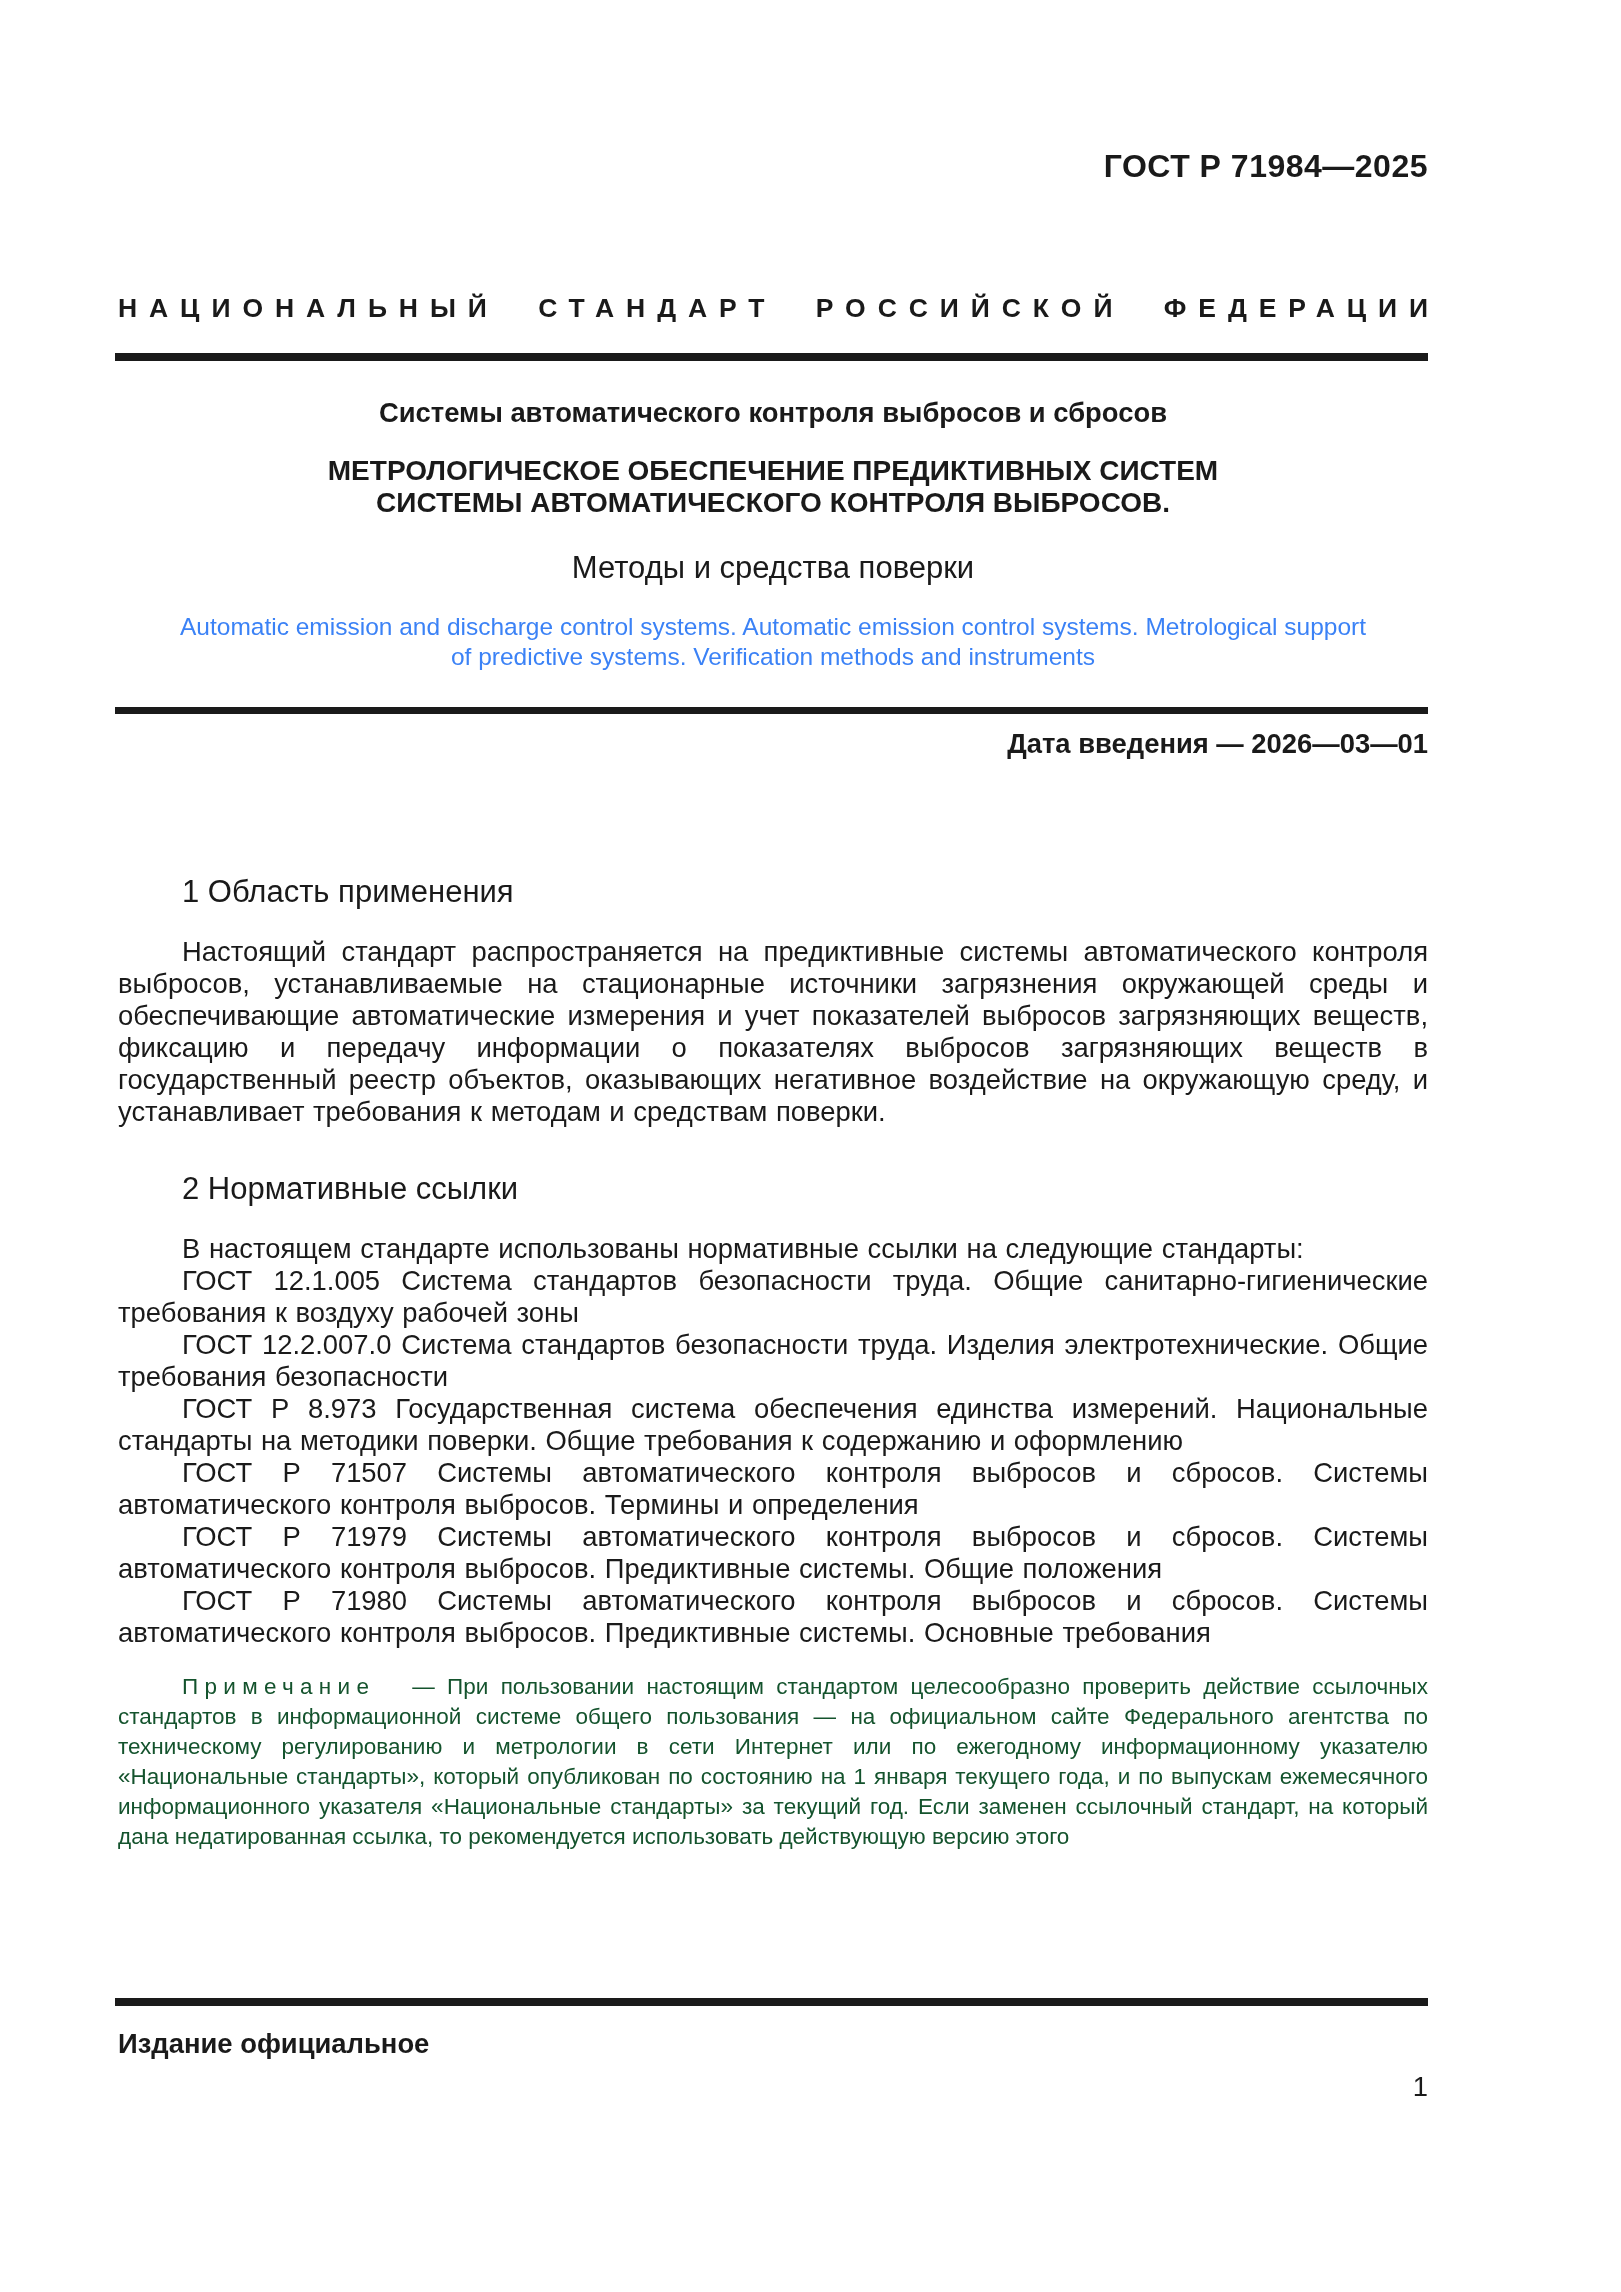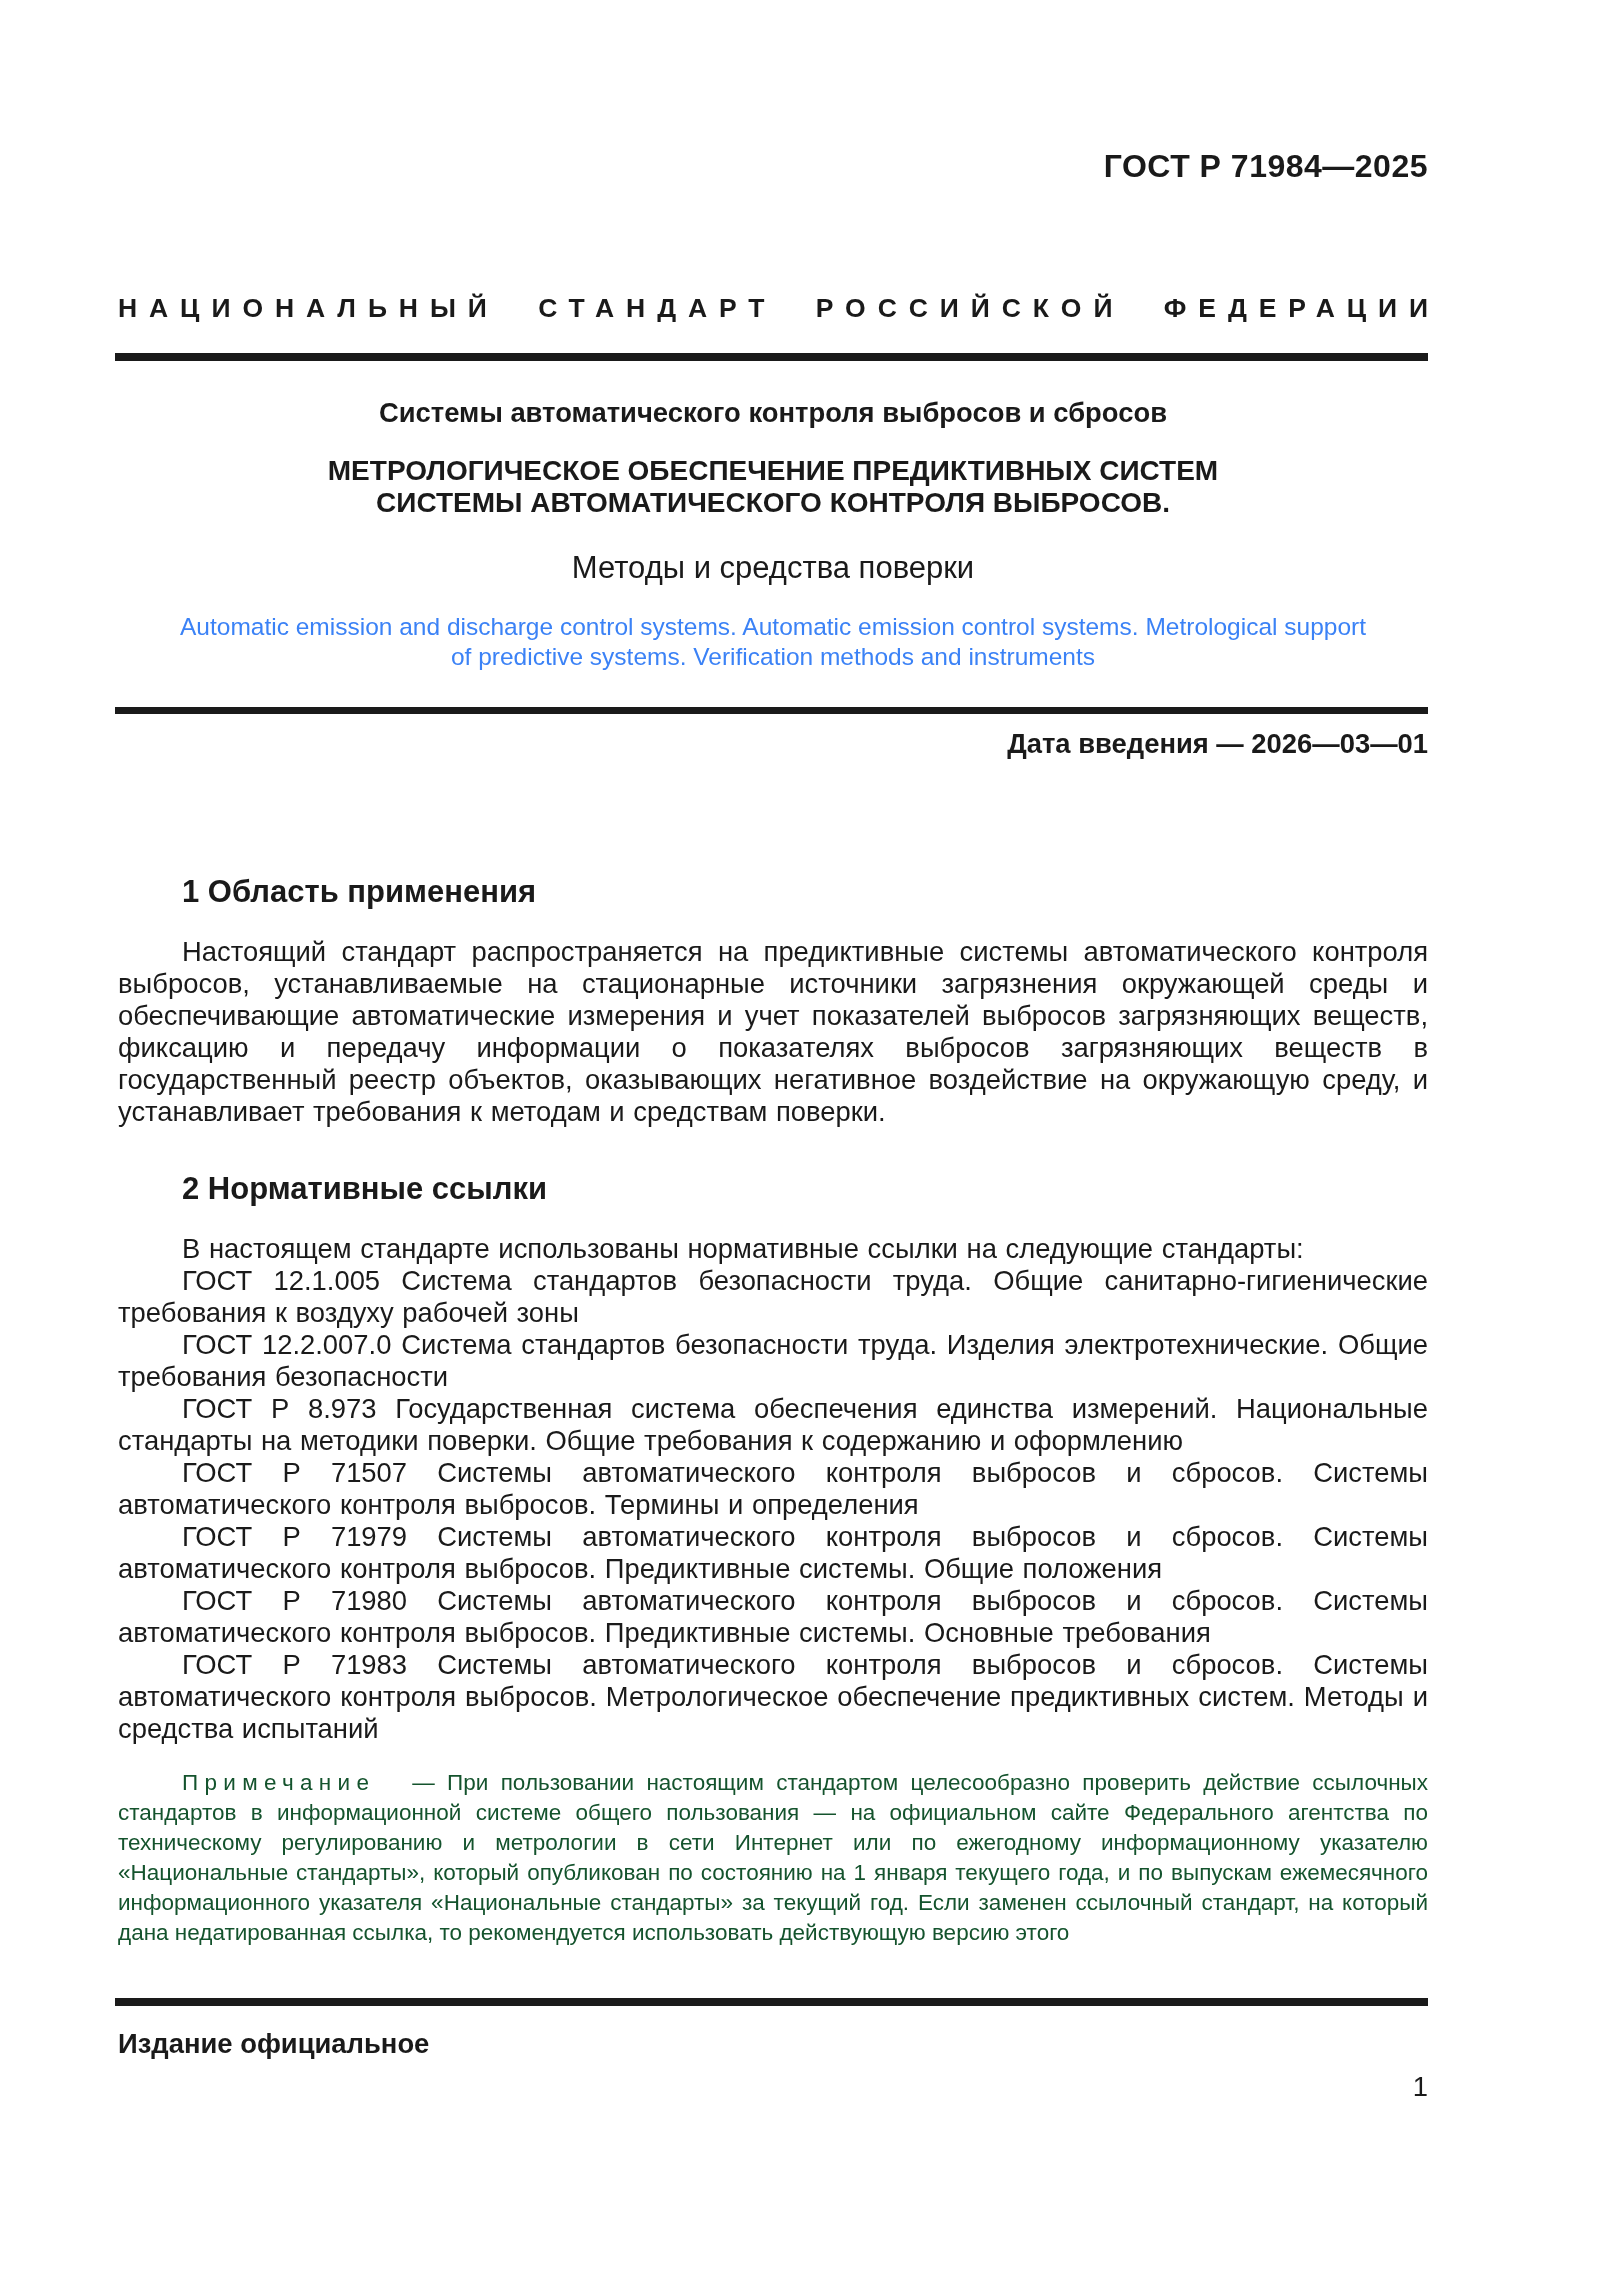--- a/index.html
+++ b/index.html
@@ -20,21 +20,21 @@
   .banner span{letter-spacing:.45em;}
   .banner span:last-child{margin-right:-.45em;}
   .rule{background:#1a1a1a;border:0;width:1313px;margin-left:-2.9px;}
   .rule-1{height:7.8px;margin-top:28px;}
   .rule-2{height:6.9px;margin-top:35px;}
   .group-title{margin-top:35px;font-size:27.4px;font-weight:bold;text-align:center;line-height:33px;}
   .main-title{margin-top:26.5px;font-size:28px;font-weight:bold;text-align:center;line-height:32px;}
   .subtitle{margin-top:32px;font-size:31px;font-weight:normal;text-align:center;line-height:33px;}
   .title-en{margin-top:28px;font-size:24.5px;text-align:center;line-height:30px;color:#3b82f6;}
   .date-line{margin-top:12.7px;font-size:27.4px;font-weight:bold;text-align:right;line-height:33px;}
-  .section-heading{font-size:31px;font-weight:bold;line-height:37px;padding-left:64px;}
+  .section-heading{font-size:31px;font-weight:normal;line-height:37px;padding-left:64px;}
   .sh-1{margin-top:113px;}
   .sh-2{margin-top:42px;}
   .body-par{
     margin:0;font-size:27.4px;line-height:32px;text-align:justify;
     text-indent:64px;word-spacing:1px;
   }
   .par-first{margin-top:25.5px;}
   .refs{margin-top:26.5px;}
   .note{
     margin:22.5px 0 0 0;font-size:22.5px;line-height:30px;text-align:justify;
@@ -86,21 +86,20 @@
   <h2 class="section-heading sh-2">2 Нормативные ссылки</h2>
 
   <div class="refs">
     <p class="body-par">В настоящем стандарте использованы нормативные ссылки на следующие стандарты:</p>
     <p class="body-par">ГОСТ 12.1.005 Система стандартов безопасности труда. Общие санитарно-гигиенические требования к воздуху рабочей зоны</p>
     <p class="body-par">ГОСТ 12.2.007.0 Система стандартов безопасности труда. Изделия электротехнические. Общие требования безопасности</p>
     <p class="body-par">ГОСТ Р 8.973 Государственная система обеспечения единства измерений. Национальные стандарты на методики поверки. Общие требования к содержанию и оформлению</p>
     <p class="body-par">ГОСТ Р 71507 Системы автоматического контроля выбросов и сбросов. Системы автоматического контроля выбросов. Термины и определения</p>
     <p class="body-par">ГОСТ Р 71979 Системы автоматического контроля выбросов и сбросов. Системы автоматического контроля выбросов. Предиктивные системы. Общие положения</p>
     <p class="body-par">ГОСТ Р 71980 Системы автоматического контроля выбросов и сбросов. Системы автоматического контроля выбросов. Предиктивные системы. Основные требования</p>
-    <p class="body-par">ГОСТ Р 71983 Системы автоматического контроля выбросов и сбросов. Системы автоматического контроля выбросов. Метрологическое обеспечение предиктивных систем. Методы и средства испытаний</p>
   </div>
 
   <p class="note">
     <span class="note-label">Примечание</span>
     <span>&nbsp; </span>
     <span>— При пользовании настоящим стандартом целесообразно проверить действие ссылочных стандартов в информационной системе общего пользования — на официальном сайте Федерального агентства по техническому регулированию и метрологии в сети Интернет или по ежегодному информационному указателю «Национальные стандарты», который опубликован по состоянию на 1 января текущего года, и по выпускам ежемесячного информационного указателя «Национальные стандарты» за текущий год. Если заменен ссылочный стандарт, на который дана недатированная ссылка, то рекомендуется использовать действующую версию этого</span>
   </p>
 
 </div>
 

